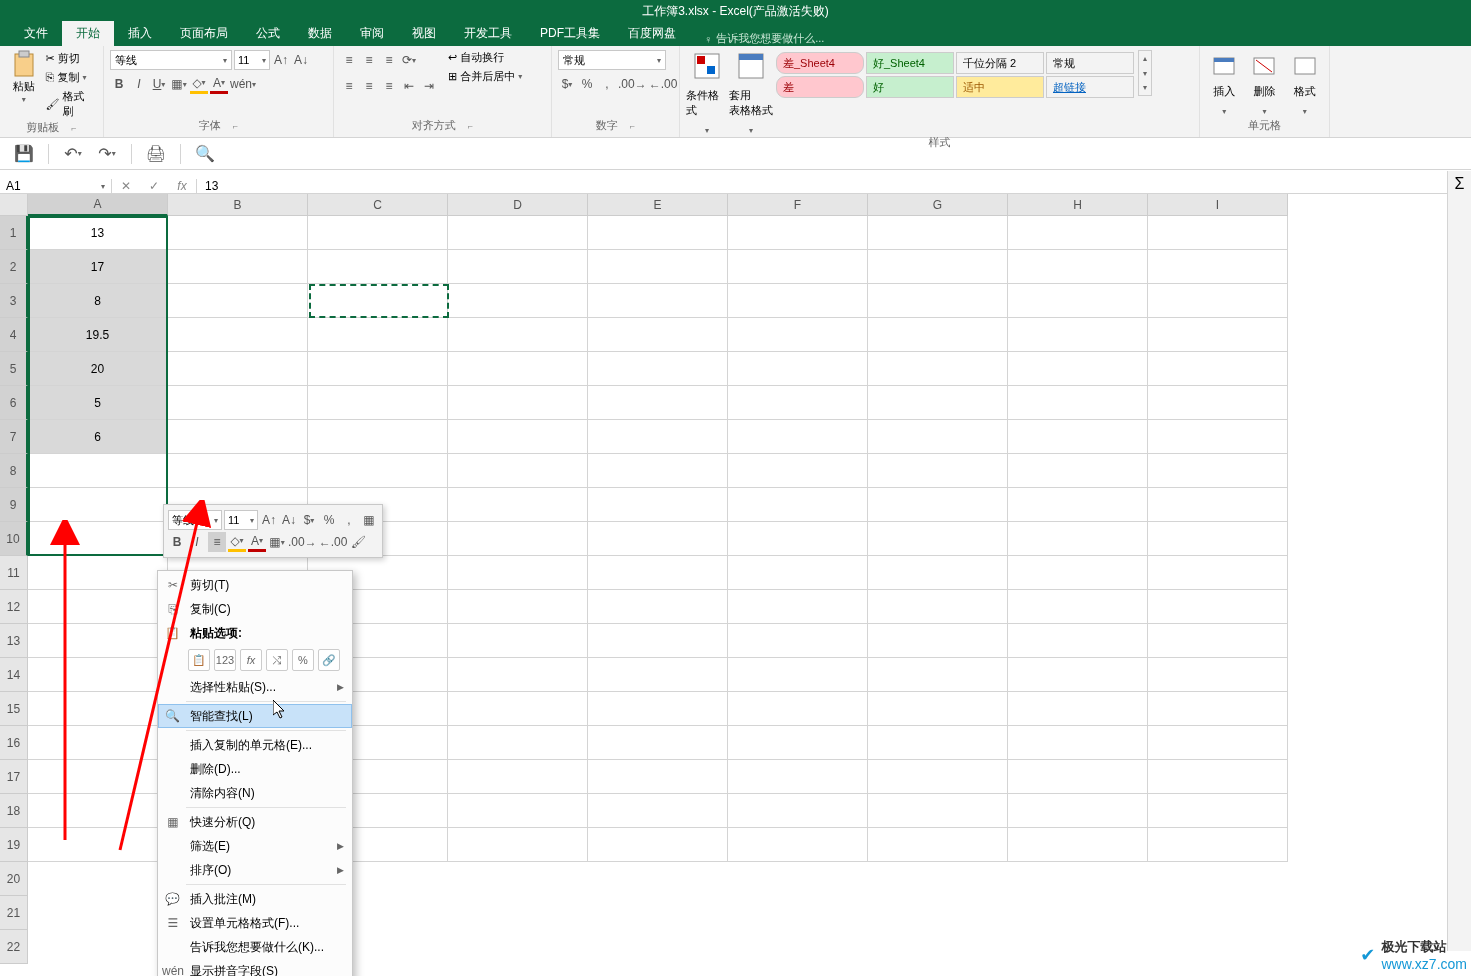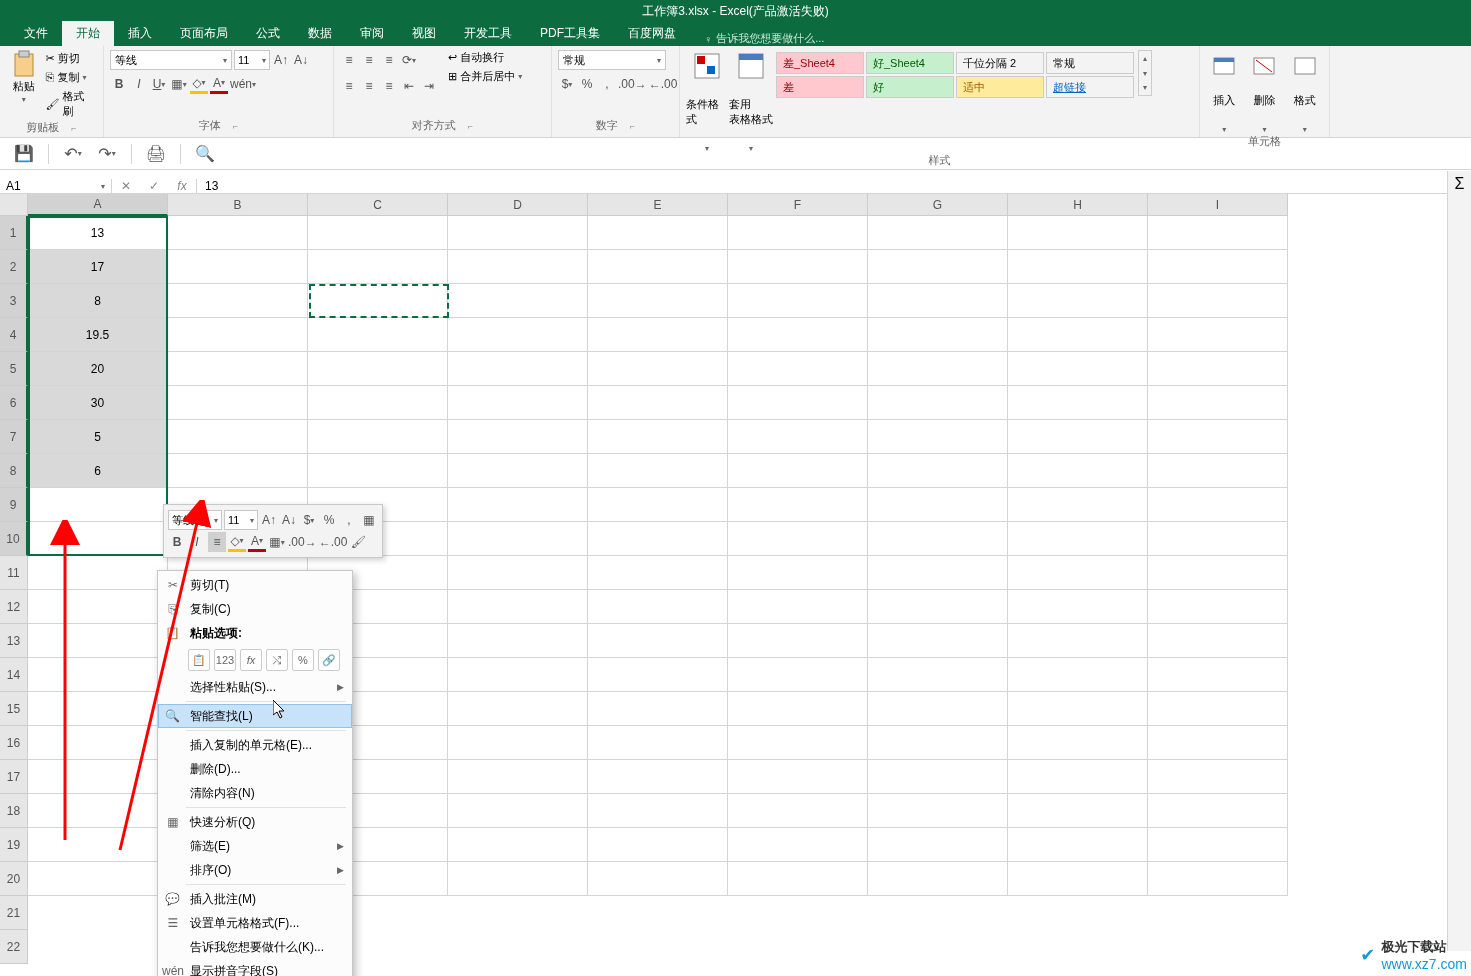--- a/index.html
+++ b/index.html
@@ -26,25 +26,25 @@
 .font-row { display: flex; gap: 2px; align-items: center; }
 .font-select { width: 122px; height: 20px; border: 1px solid #c8c8c8; background: #fff; font-size: 11px; padding: 0 4px; display: flex; align-items: center; justify-content: space-between; }
 .size-select { width: 36px; height: 20px; border: 1px solid #c8c8c8; background: #fff; font-size: 11px; padding: 0 3px; display: flex; align-items: center; justify-content: space-between; }
 .btn-sm { min-width: 18px; height: 20px; display: flex; align-items: center; justify-content: center; font-size: 12px; color: #555; }
 .align-ctrls { display: flex; flex-direction: column; gap: 6px; }
 .align-row { display: flex; gap: 2px; }
 .merge-side { display: flex; flex-direction: column; gap: 4px; font-size: 11px; padding-left: 8px; }
 .merge-row { display: flex; align-items: center; gap: 3px; }
 .num-ctrls { display: flex; flex-direction: column; gap: 4px; }
 .num-select { width: 108px; height: 20px; border: 1px solid #c8c8c8; background: #fff; font-size: 11px; padding: 0 4px; display: flex; align-items: center; justify-content: space-between; }
-.big-btn { width: 42px; display: flex; flex-direction: column; align-items: center; font-size: 11px; gap: 17px; padding-top: 2px; }
+.big-btn { width: 42px; display: flex; flex-direction: column; align-items: center; font-size: 11px; gap: 8px; padding-top: 2px; }
 .styles-grid { display: flex; flex-direction: column; gap: 2px; padding: 2px; }
 .styles-row { display: flex; gap: 2px; }
 .style-cell { width: 88px; height: 22px; border: 1px solid #ccc; display: flex; align-items: center; padding: 0 6px; font-size: 11px; }
-.style-cell.red { background: #ffc7ce; color: #9c0006; }
+.style-cell.red { background: #ffc7ce; color: #9c0006; border-radius: 9px; }
 .style-cell.green { background: #c6efce; color: #006100; }
 .style-cell.yellow { background: #ffeb9c; color: #9c5700; }
 .style-cell.link { color: #0563c1; text-decoration: underline; }
 .style-more { width: 14px; height: 46px; border: 1px solid #ccc; display: flex; flex-direction: column; }
 .style-more div { flex: 1; display: flex; align-items: center; justify-content: center; font-size: 8px; color: #666; }
 .cells-ctrls { display: flex; gap: 4px; }
 .launcher { font-size: 9px; color: #888; }
 
 
 .qat { height: 32px; background: #fff; border-bottom: 1px solid #d4d4d4; display: flex; align-items: center; gap: 14px; padding-left: 14px; }
@@ -427,31 +427,20 @@
         <div class="cell"></div>
         <div class="cell"></div>
         <div class="cell"></div>
         <div class="cell"></div>
         <div class="cell"></div>
         <div class="cell"></div>
         <div class="cell"></div>
         <div class="cell"></div>
       </div>
       <div class="cell-row">
-        <div class="cell sel">30</div>
-        <div class="cell"></div>
-        <div class="cell"></div>
-        <div class="cell"></div>
-        <div class="cell"></div>
-        <div class="cell"></div>
-        <div class="cell"></div>
-        <div class="cell"></div>
-        <div class="cell"></div>
-      </div>
-      <div class="cell-row">
         <div class="cell sel">5</div>
         <div class="cell"></div>
         <div class="cell"></div>
         <div class="cell"></div>
         <div class="cell"></div>
         <div class="cell"></div>
         <div class="cell"></div>
         <div class="cell"></div>
         <div class="cell"></div>
       </div>

